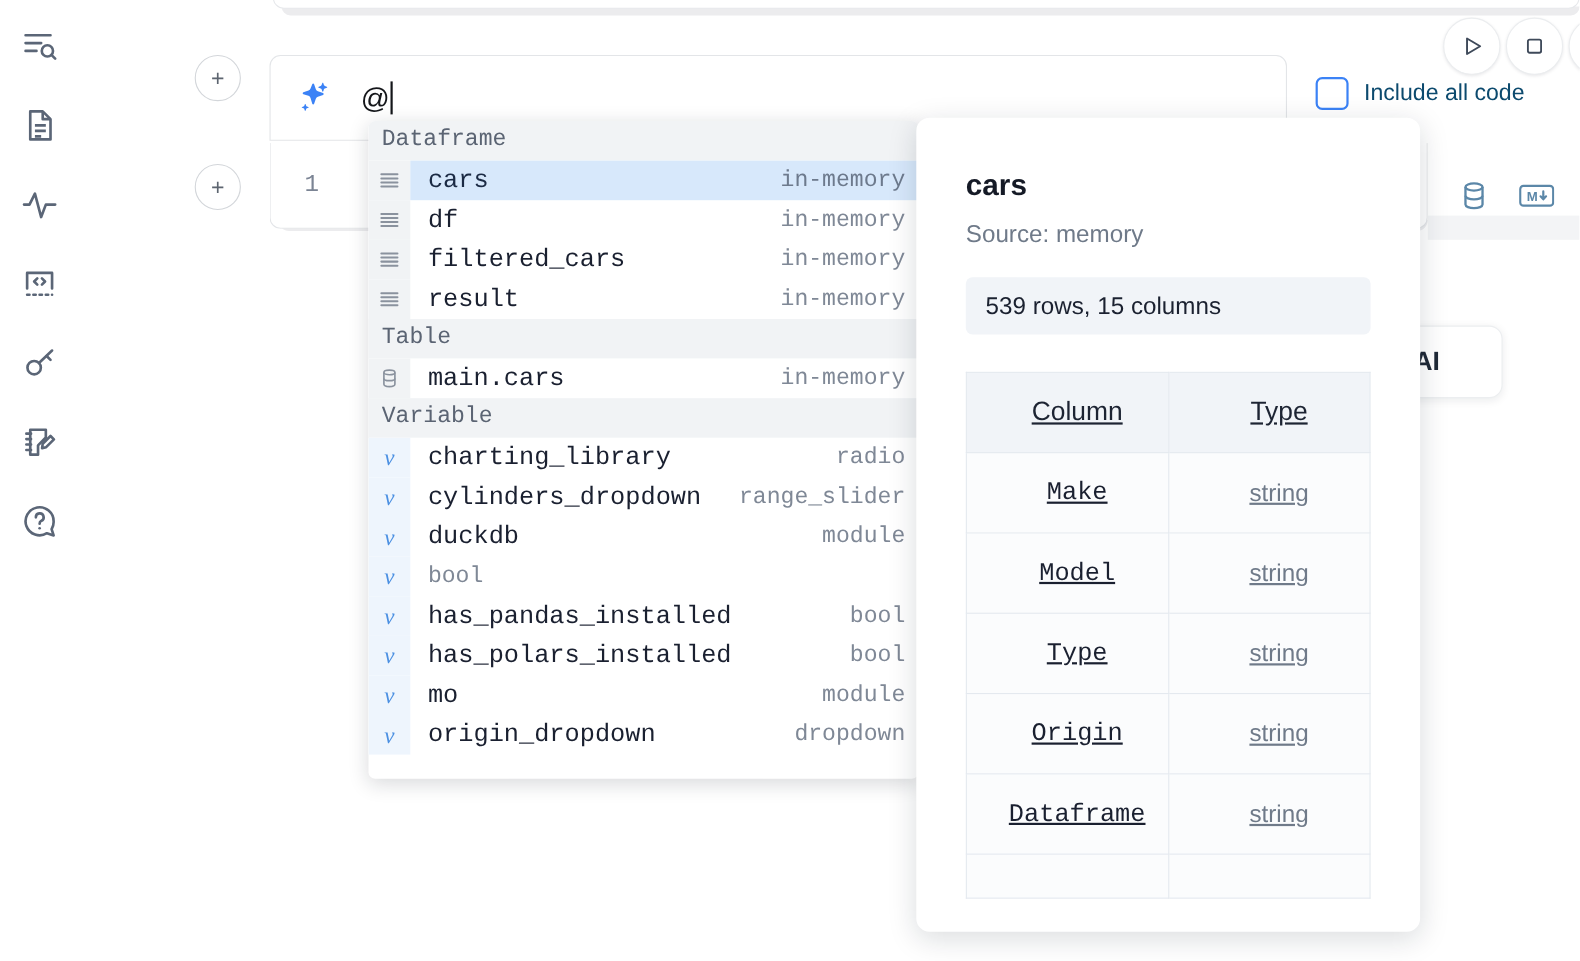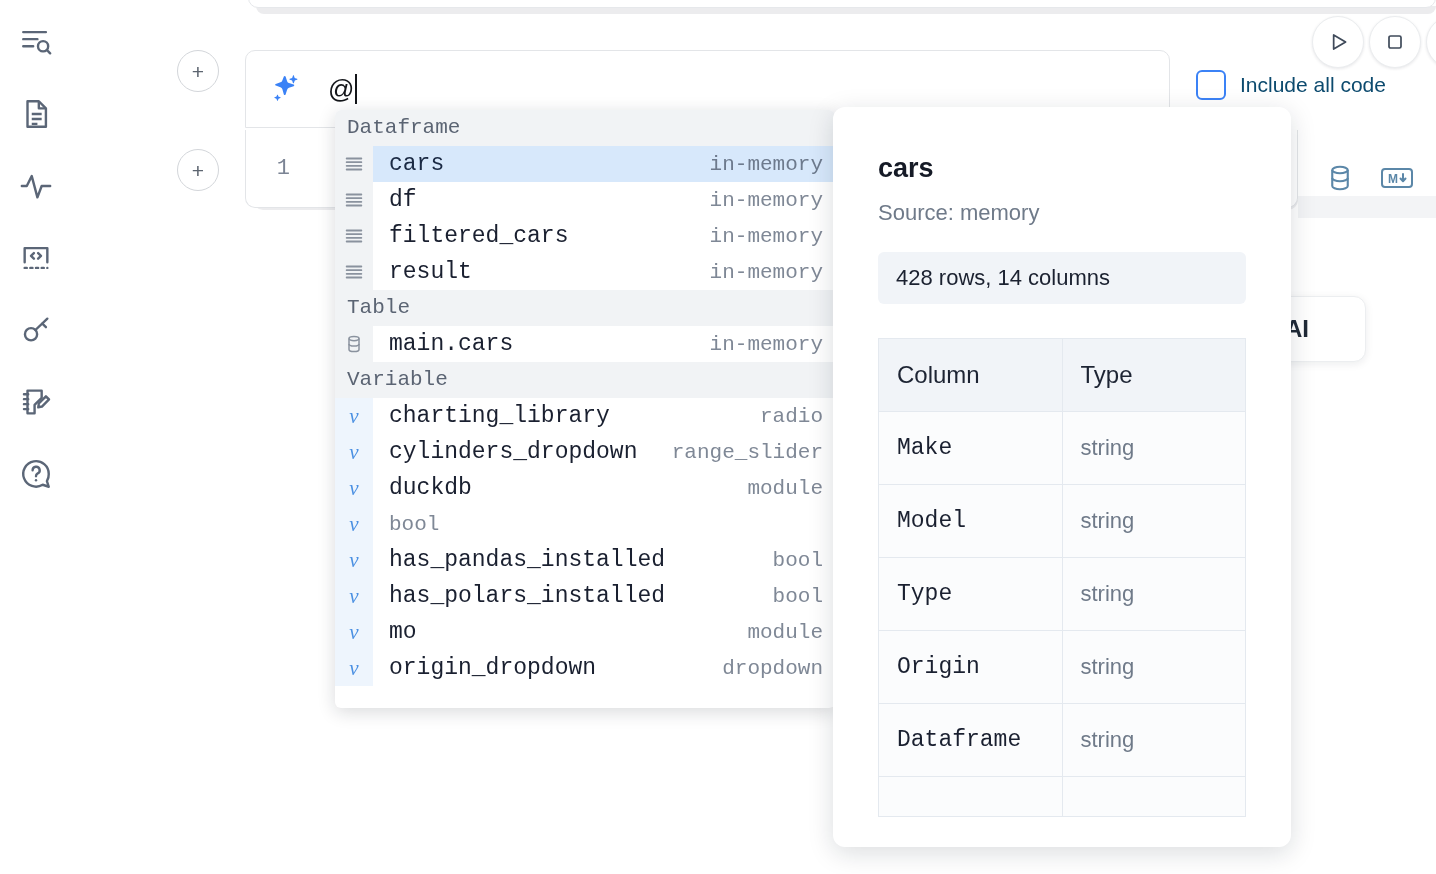--- a/index.html
+++ b/index.html
@@ -301,25 +301,26 @@
     color: #1b2130;
     margin-bottom: 34px;
   }
   .dp-table {
     width: 368px;
     border-collapse: collapse;
     table-layout: fixed;
   }
   .dp-table th, .dp-table td {
     border: 1px solid #e4e9ef;
-    text-align: left;
+    text-align: center;
     padding: 0 0 0 18px;
     height: 73px;
     vertical-align: middle;
     overflow: hidden;
+    text-decoration: underline;
   }
   .dp-table th {
     background: #f1f4f8;
     font-size: 24px;
     font-weight: normal;
     color: #1d2433;
   }
   .dp-table td.col-name {
     font-family: "Liberation Mono", monospace;
     font-size: 23px;
@@ -591,21 +592,21 @@
         <span class="ac-body">
           <span class="ac-name">origin_dropdown</span>
           <span class="ac-type">dropdown</span>
         </span>
       </div>
     </div>
 
   <div class="detail-panel">
     <div class="dp-title">cars</div>
     <div class="dp-source">Source: memory</div>
-    <div class="dp-stats">428 rows, 14 columns</div>
+    <div class="dp-stats">539 rows, 15 columns</div>
     <table class="dp-table">
       <thead>
         <tr>
           <th>Column</th>
           <th>Type</th>
         </tr>
       </thead>
       <tbody id="dp-body">
           <tr>
             <td class="col-name">Make</td>

